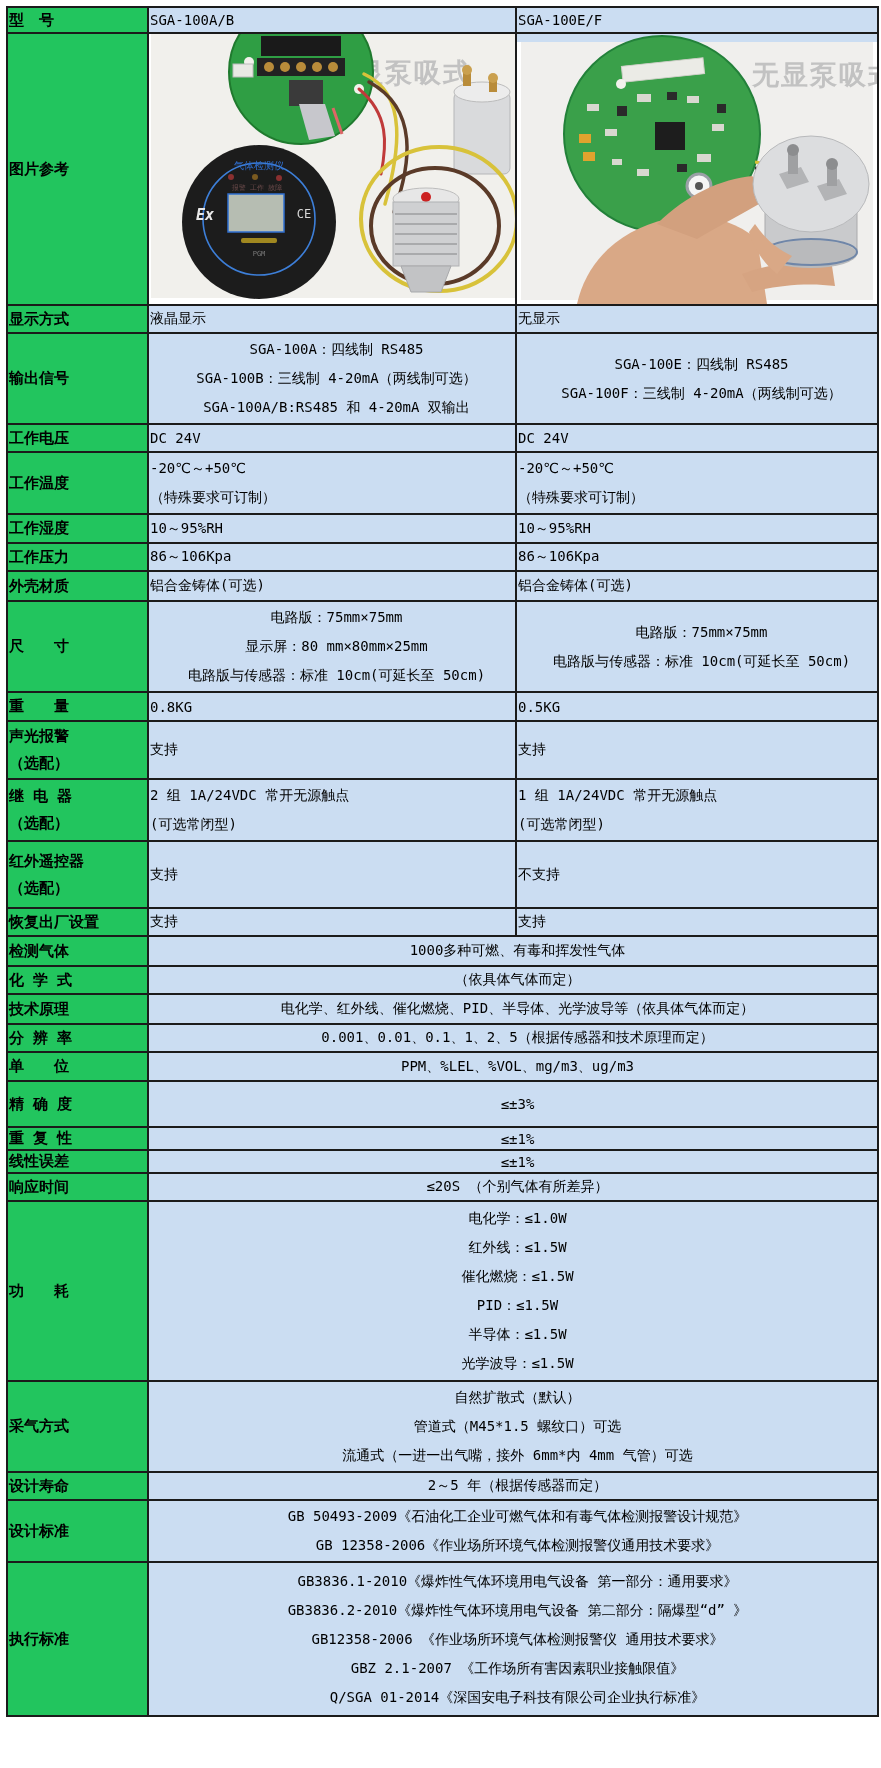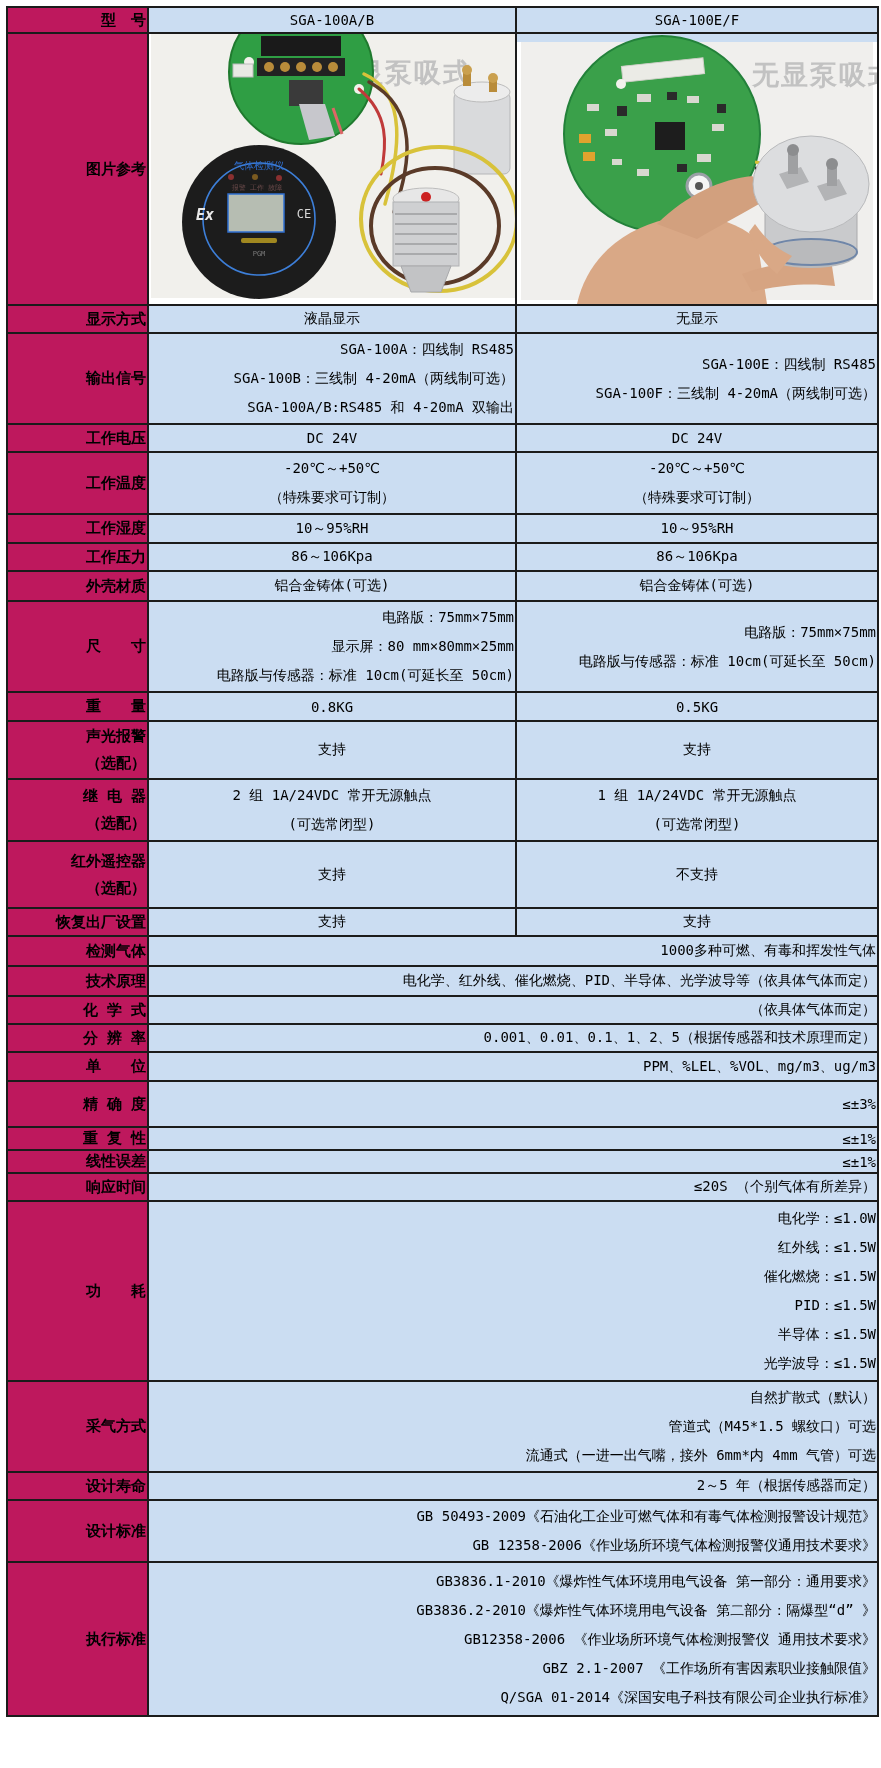--- a/index.html
+++ b/index.html
@@ -1,25 +1,25 @@
 <!DOCTYPE html>
 <html><head>
 <meta charset="utf-8">
 <style>
   html,body{margin:0;padding:0;background:#ffffff;}
   body{width:881px;font-family:"DejaVu Sans Mono","DejaVu Sans",monospace;}
   .wrap{padding:6px 4px 5px 6px;}
   table{border-collapse:collapse;table-layout:fixed;width:871px;}
   col.c-lab{width:141px;} col.c-v1{width:368px;} col.c-v2{width:362px;}
   td{border:2px solid #1b1b1b;vertical-align:middle;overflow:hidden;}
-  td.lab{background:#be185d;font-weight:bold;text-align:right;font-size:15px;color:#000;}
+  td.lab{background:#22c55e;font-weight:bold;text-align:left;font-size:15px;color:#000;}
   td.val{background:#CBDDF2;font-size:14px;color:#000;}
   td.img{background:#ffffff;padding:0;}
-  .c{text-align:center;}
-  .l{text-align:right;padding-left:10px;}
+  .c{}
+  .l{text-align:center;padding-left:10px;}
   .ln{line-height:29px;white-space:nowrap;}
   .lab .ln{line-height:27px;}
   svg{display:block;}
   .wm{font-size:27px;fill:#c2c2c2;font-weight:bold;letter-spacing:2px;}
 </style>
 </head>
 <body>
 
 <div class="wrap">
 <table>
@@ -283,28 +283,28 @@
   <td class="lab">恢复出厂设置</td>
   <td class="val c">支持</td>
   <td class="val c">支持</td>
 </tr>
 
 <tr style="height:30px">
   <td class="lab">检测气体</td>
   <td class="val l" colspan="2">1000多种可燃、有毒和挥发性气体</td>
 </tr>
 
+<tr style="height:28px">
+  <td class="lab">化 学 式</td>
+  <td class="val l" colspan="2">（依具体气体而定）</td>
+</tr>
+
 <tr style="height:30px">
   <td class="lab">技术原理</td>
   <td class="val l" colspan="2">电化学、红外线、催化燃烧、PID、半导体、光学波导等（依具体气体而定）</td>
-</tr>
-
-<tr style="height:28px">
-  <td class="lab">化 学 式</td>
-  <td class="val l" colspan="2">（依具体气体而定）</td>
 </tr>
 
 
 <tr style="height:28px">
   <td class="lab">分 辨 率</td>
   <td class="val l" colspan="2">0.001、0.01、0.1、1、2、5（根据传感器和技术原理而定）</td>
 </tr>
 
 <tr style="height:29px">
   <td class="lab">单　　位</td>

